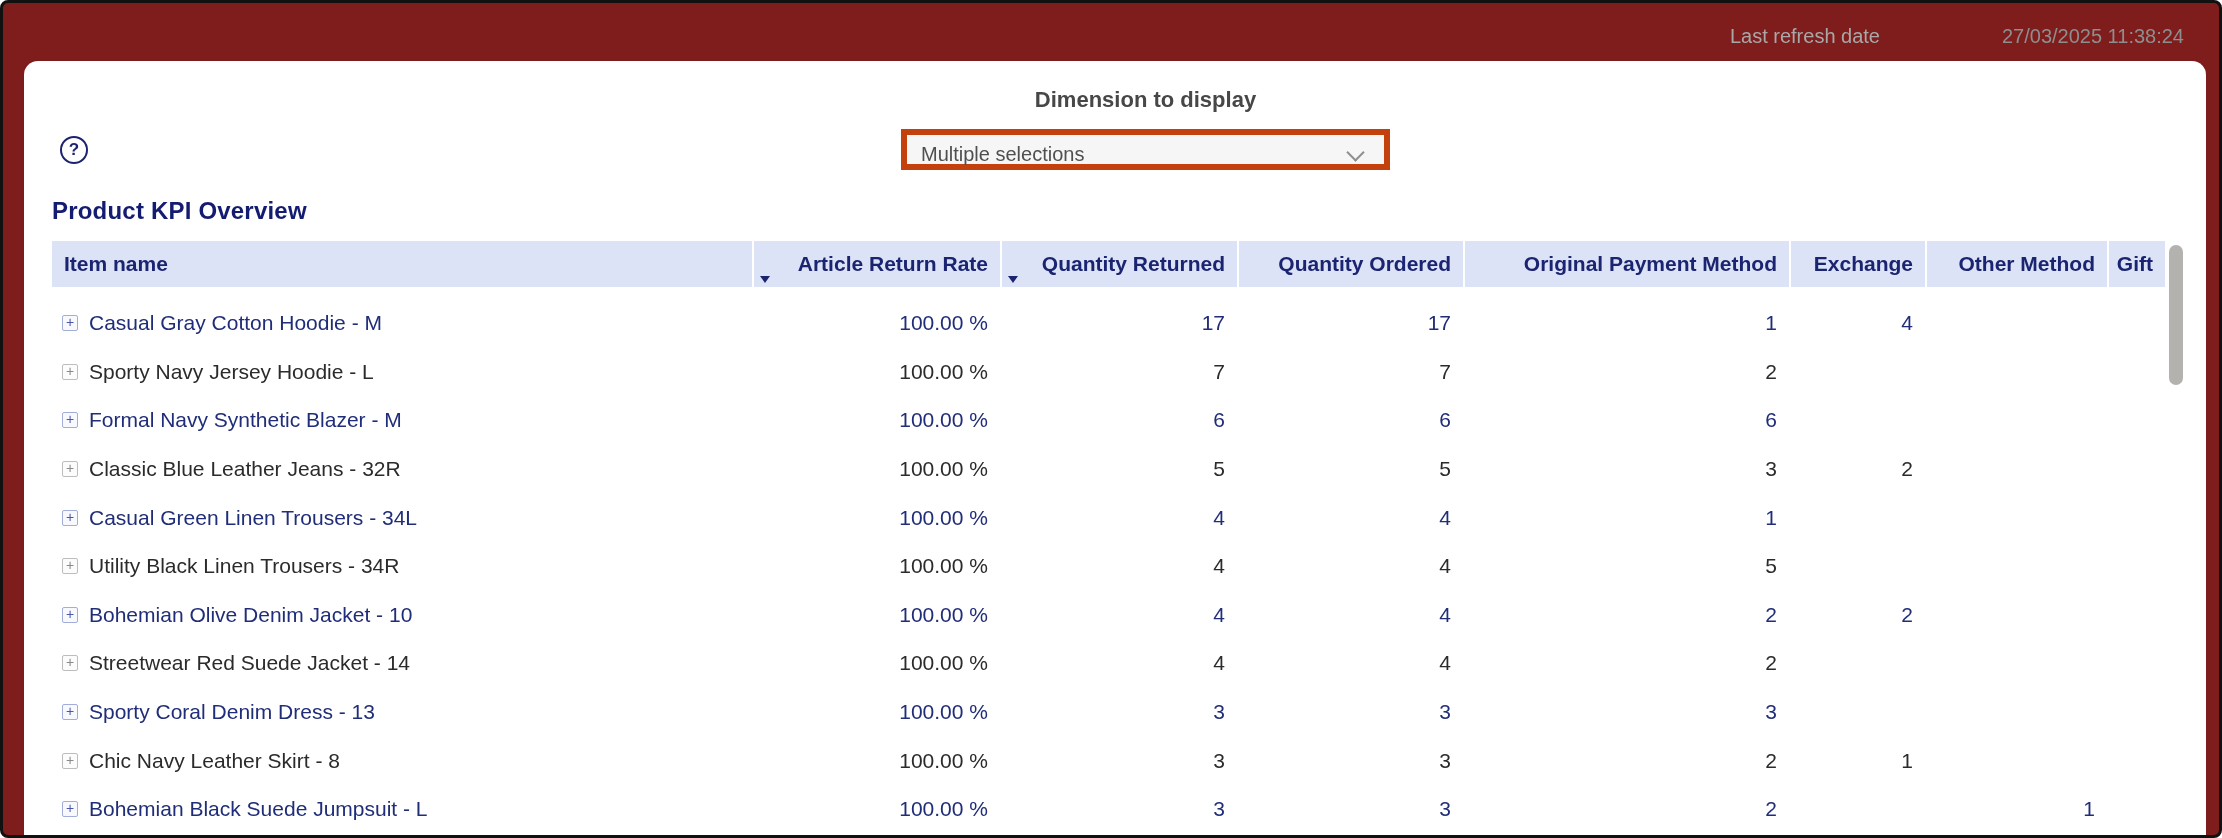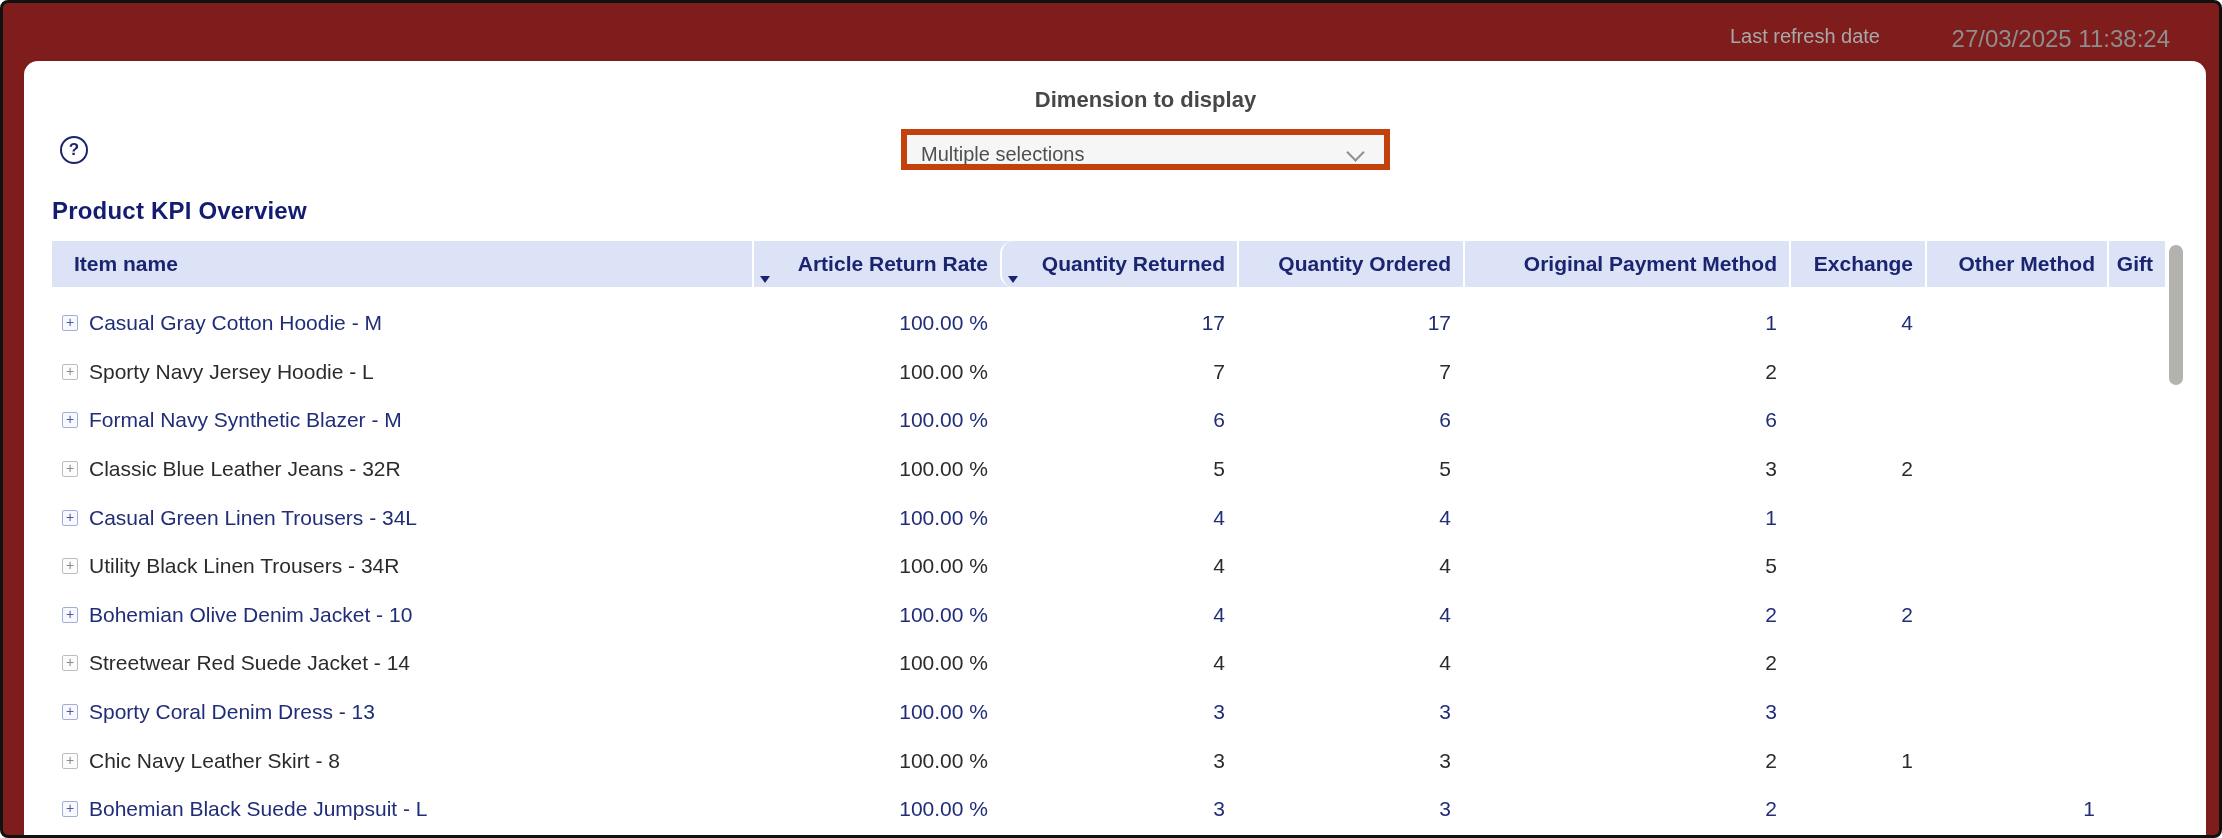--- a/index.html
+++ b/index.html
@@ -8,22 +8,22 @@
     position:relative; width:2222px; height:838px;
     border:3px solid #111; border-radius:8px;
     background:#7f1d1d; overflow:hidden;
   }
   
   .refresh-label {
     position:absolute; top:22px; right:339px;
     font-size:20px; color:#a8a8a8;
   }
   .refresh-value {
-    position:absolute; top:22px; right:49px;
-    font-size:24px; color:#8e8e8e;
+    position:absolute; top:22px; right:35px;
+    font-size:20px; color:#8e8e8e;
   }
   
   .card {
     position:absolute; left:21px; top:58px; width:2182px; height:800px;
     background:#ffffff; border-radius:14px 14px 0 0;
     box-shadow:0 1px 4px rgba(0,0,0,0.06);
   }
   .dim-title {
     position:absolute; left:877px; top:26px; width:489px;
     text-align:center; font-size:22px; font-weight:bold; color:#474747;
@@ -52,40 +52,40 @@
     font-size:24px; font-weight:bold; color:#141c72; letter-spacing:0.2px;
   }
   
   .tbl { position:absolute; left:28px; top:180px; width:2113px; }
   .thead { display:flex; height:46px; background:#dce3f6; }
   .th {
     position:relative; display:flex; align-items:center; justify-content:flex-end;
     padding-right:12px; font-size:21px; font-weight:bold; color:#1b2470;
     border-left:2px solid #ffffff; cursor:pointer;
   }
-  .th.left { justify-content:flex-start; padding-left:22px; border-left:none; }
+  .th.left { justify-content:flex-start; padding-left:12px; border-left:none; }
   .sort-arrow {
     position:absolute; left:6px; bottom:4px; width:0; height:0;
     border-left:5.5px solid transparent; border-right:5.5px solid transparent;
     border-top:7px solid #1b2470;
   }
   .tbody { margin-top:12px; }
   .tr { display:flex; height:48.6px; align-items:center; font-size:21px; color:#2b2b2b; cursor:pointer; }
   .tr.hl { color:#202d78; }
   .td { overflow:hidden; white-space:nowrap; }
   .td.num { text-align:right; padding-right:12px; }
   .td.item { display:flex; align-items:center; padding-left:10px; gap:11px; }
   .expand {
     flex:0 0 auto; width:16px; height:16px; border:1px solid #bdbdbd; border-radius:2px;
     background:#fcfcfc; color:#8a8a8a; font-size:14px; line-height:13px;
     text-align:center; cursor:pointer;
   }
   .tr.hl .expand { border-color:#a3aed8; color:#4a57a5; background:#f7f9ff; }
   
-  .col-0 { width:700px; } .col-1 { width:248px; } .col-2 { width:237px;border-radius:13px; }
+  .col-0 { width:700px; } .col-1 { width:248px; } .col-2 { width:237px; }
   .col-3 { width:226px; } .col-4 { width:326px;padding-left:8px; } .col-5 { width:136px; }
   .col-6 { width:182px; } .col-7 { width:58px; }
   
   .scroll-thumb {
     position:absolute; left:2145px; top:184px; width:14px; height:140px;
     background:#b4b2af; border-radius:7px; cursor:pointer;
   }
 </style>
 </head>
 <body>

